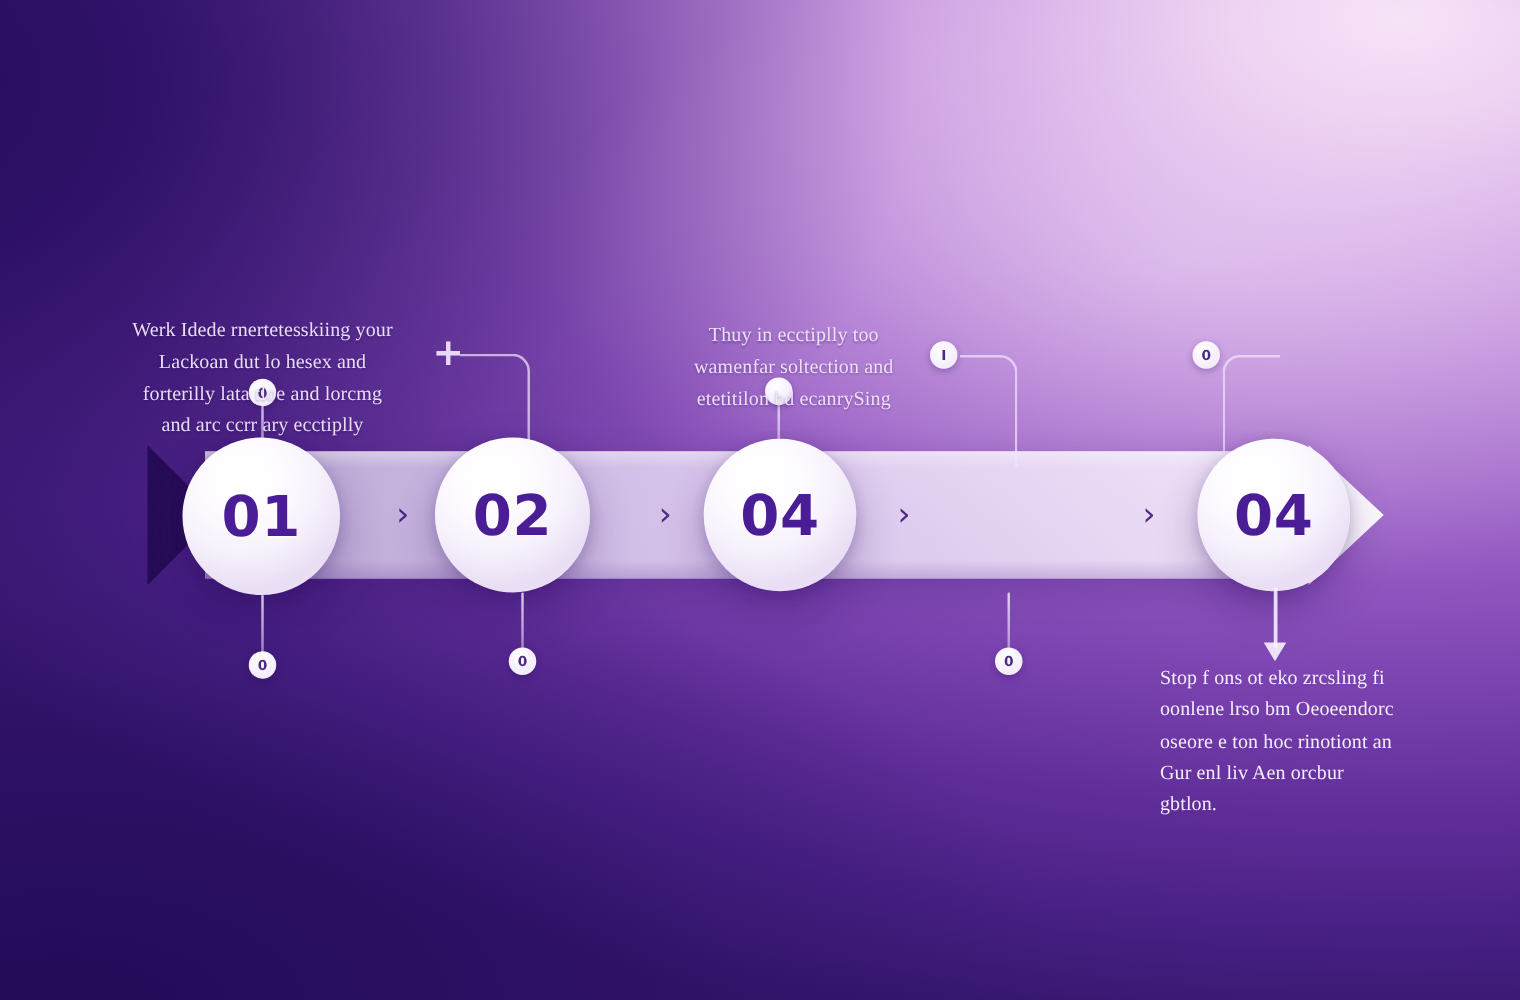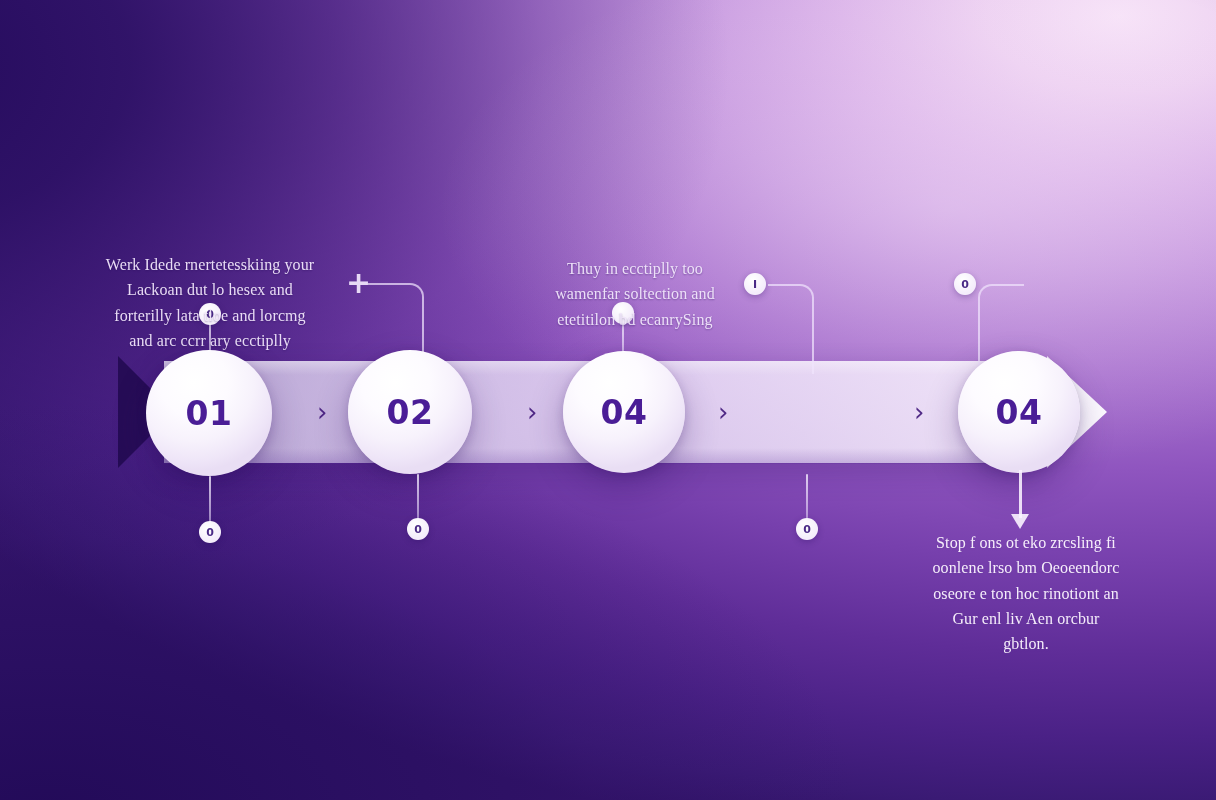--- a/index.html
+++ b/index.html
@@ -153,21 +153,21 @@
         #f7f2fc 66%,
         #efe6f8 88%,
         #e9def4 100%);
     box-shadow:
       0 14px 34px rgba(45,14,96,0.30),
       0 3px 10px rgba(45,14,96,0.18);
   }
   .step-num {
     font-family: "DejaVu Sans", sans-serif;
     font-weight: bold;
-    font-size: 33px;
+    font-size: 45px;
     letter-spacing: 0.5px;
     color: #4a1d96;
     text-shadow: 0 1px 0 rgba(255,255,255,0.6);
   }
   .step-last-tip {
     position: absolute;
     left: 1047px;
     top: 356px;
     width: 0;
     height: 0;
@@ -267,21 +267,20 @@
     letter-spacing: 0.1px;
     text-shadow: 0 1px 2px rgba(38,10,86,0.40);
     filter: blur(0.35px);
     opacity: 0.95;
   }
   .caption.center { text-align: center; }
   .caption.left { text-align: left; }
   .caption.dark {
     color: #fdf7ff;
     text-shadow: 0 1px 2px rgba(100,60,160,0.35);
-    text-align: center;
   }
 </style>
 </head>
 <body>
 
 <div id="canvas">
 
   <div class="bg-base"></div>
   <div class="bg-dark-left"></div>
   <div class="bg-dark-bottom"></div>

